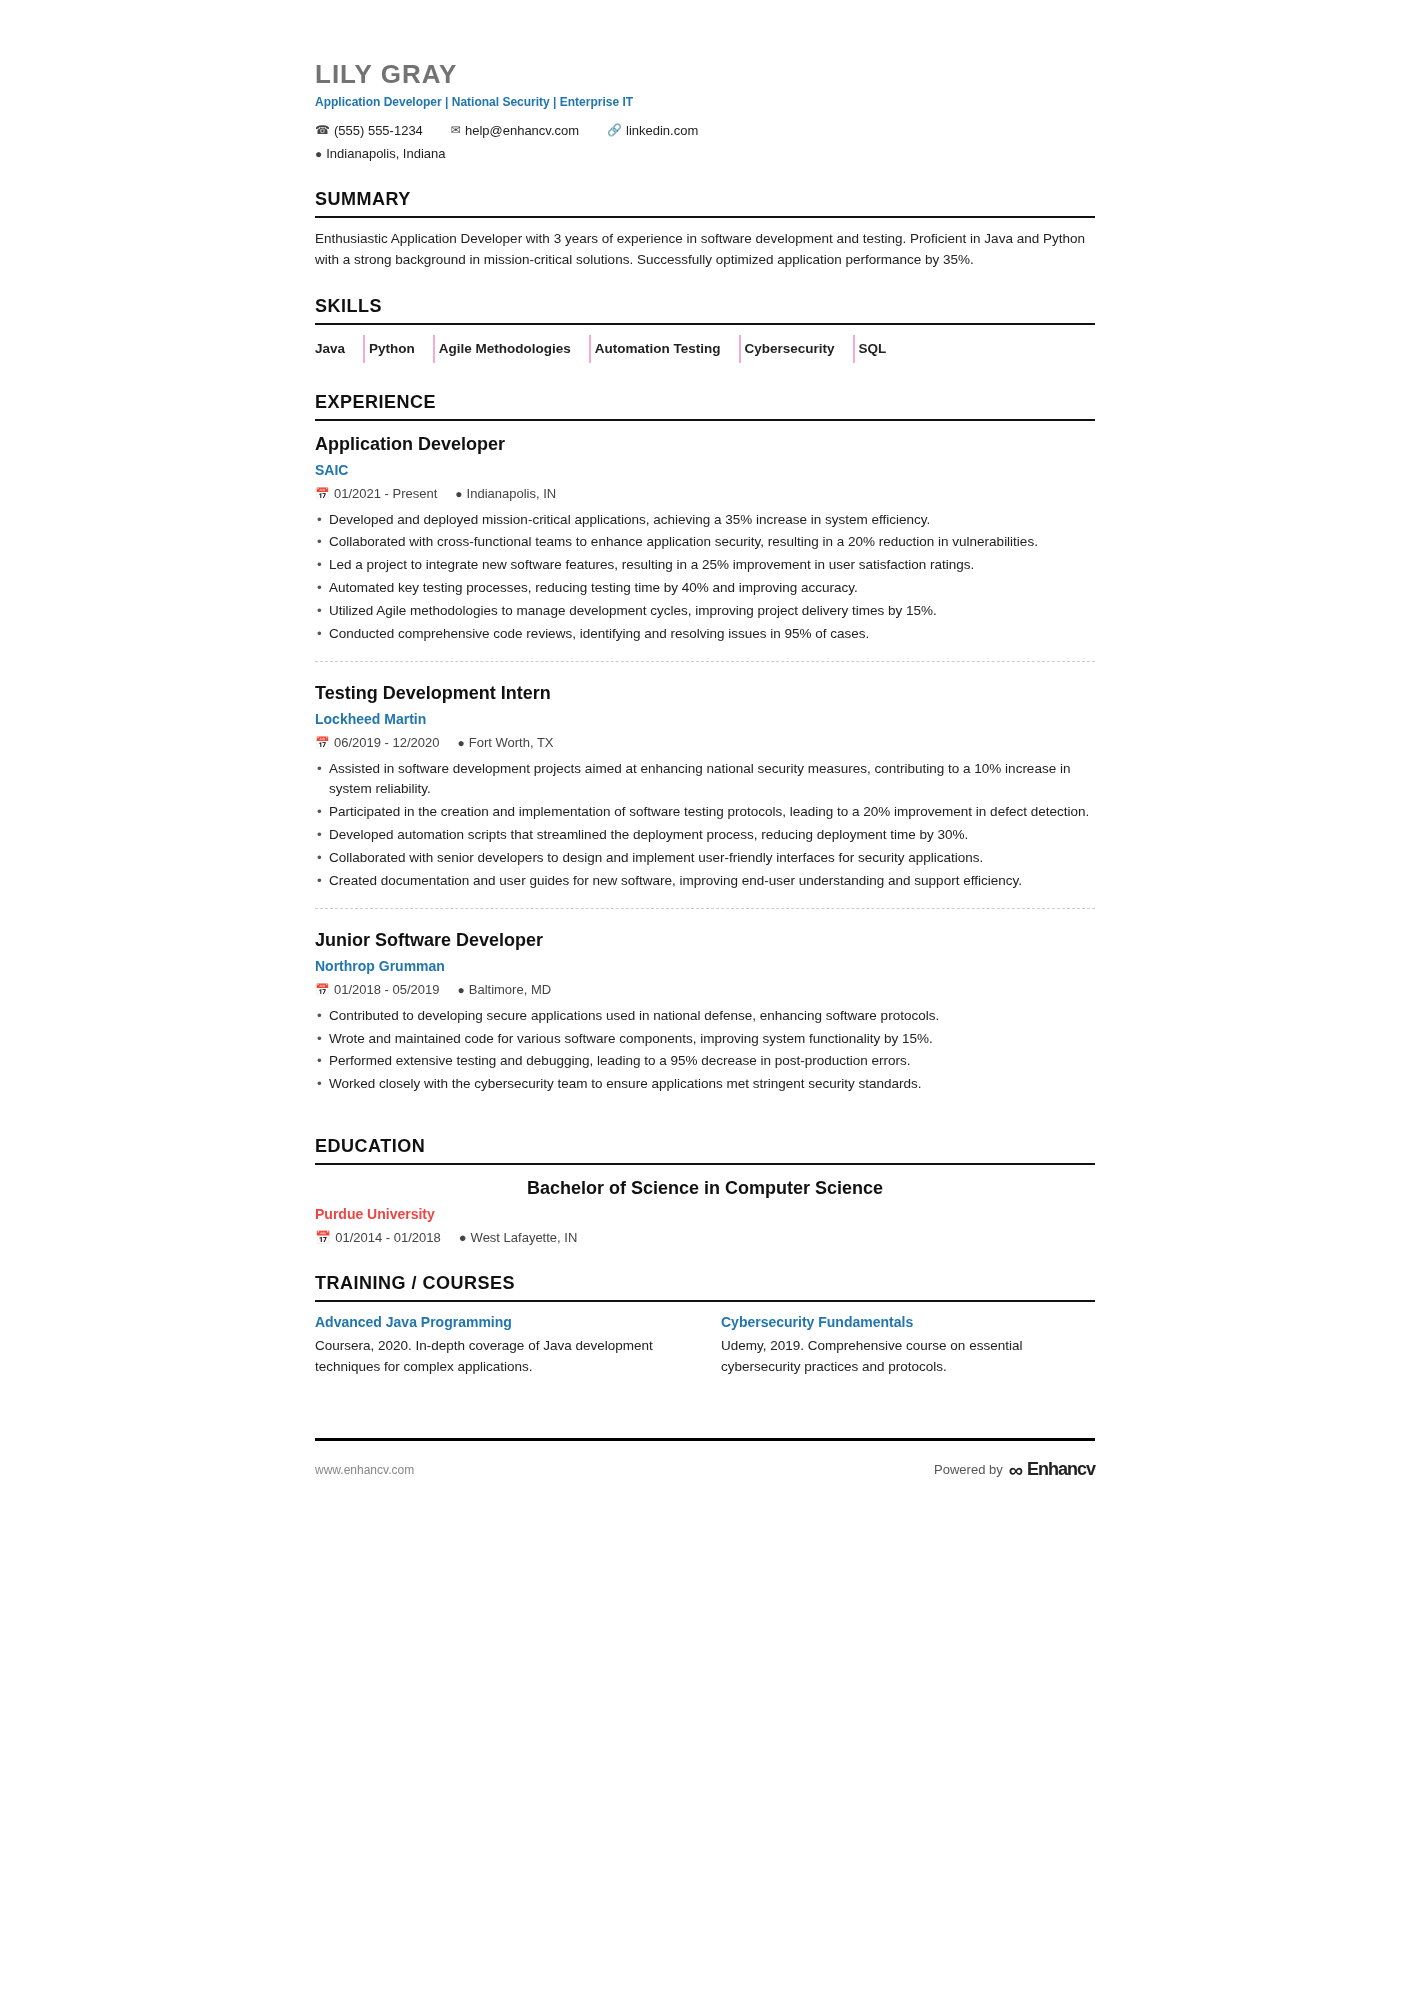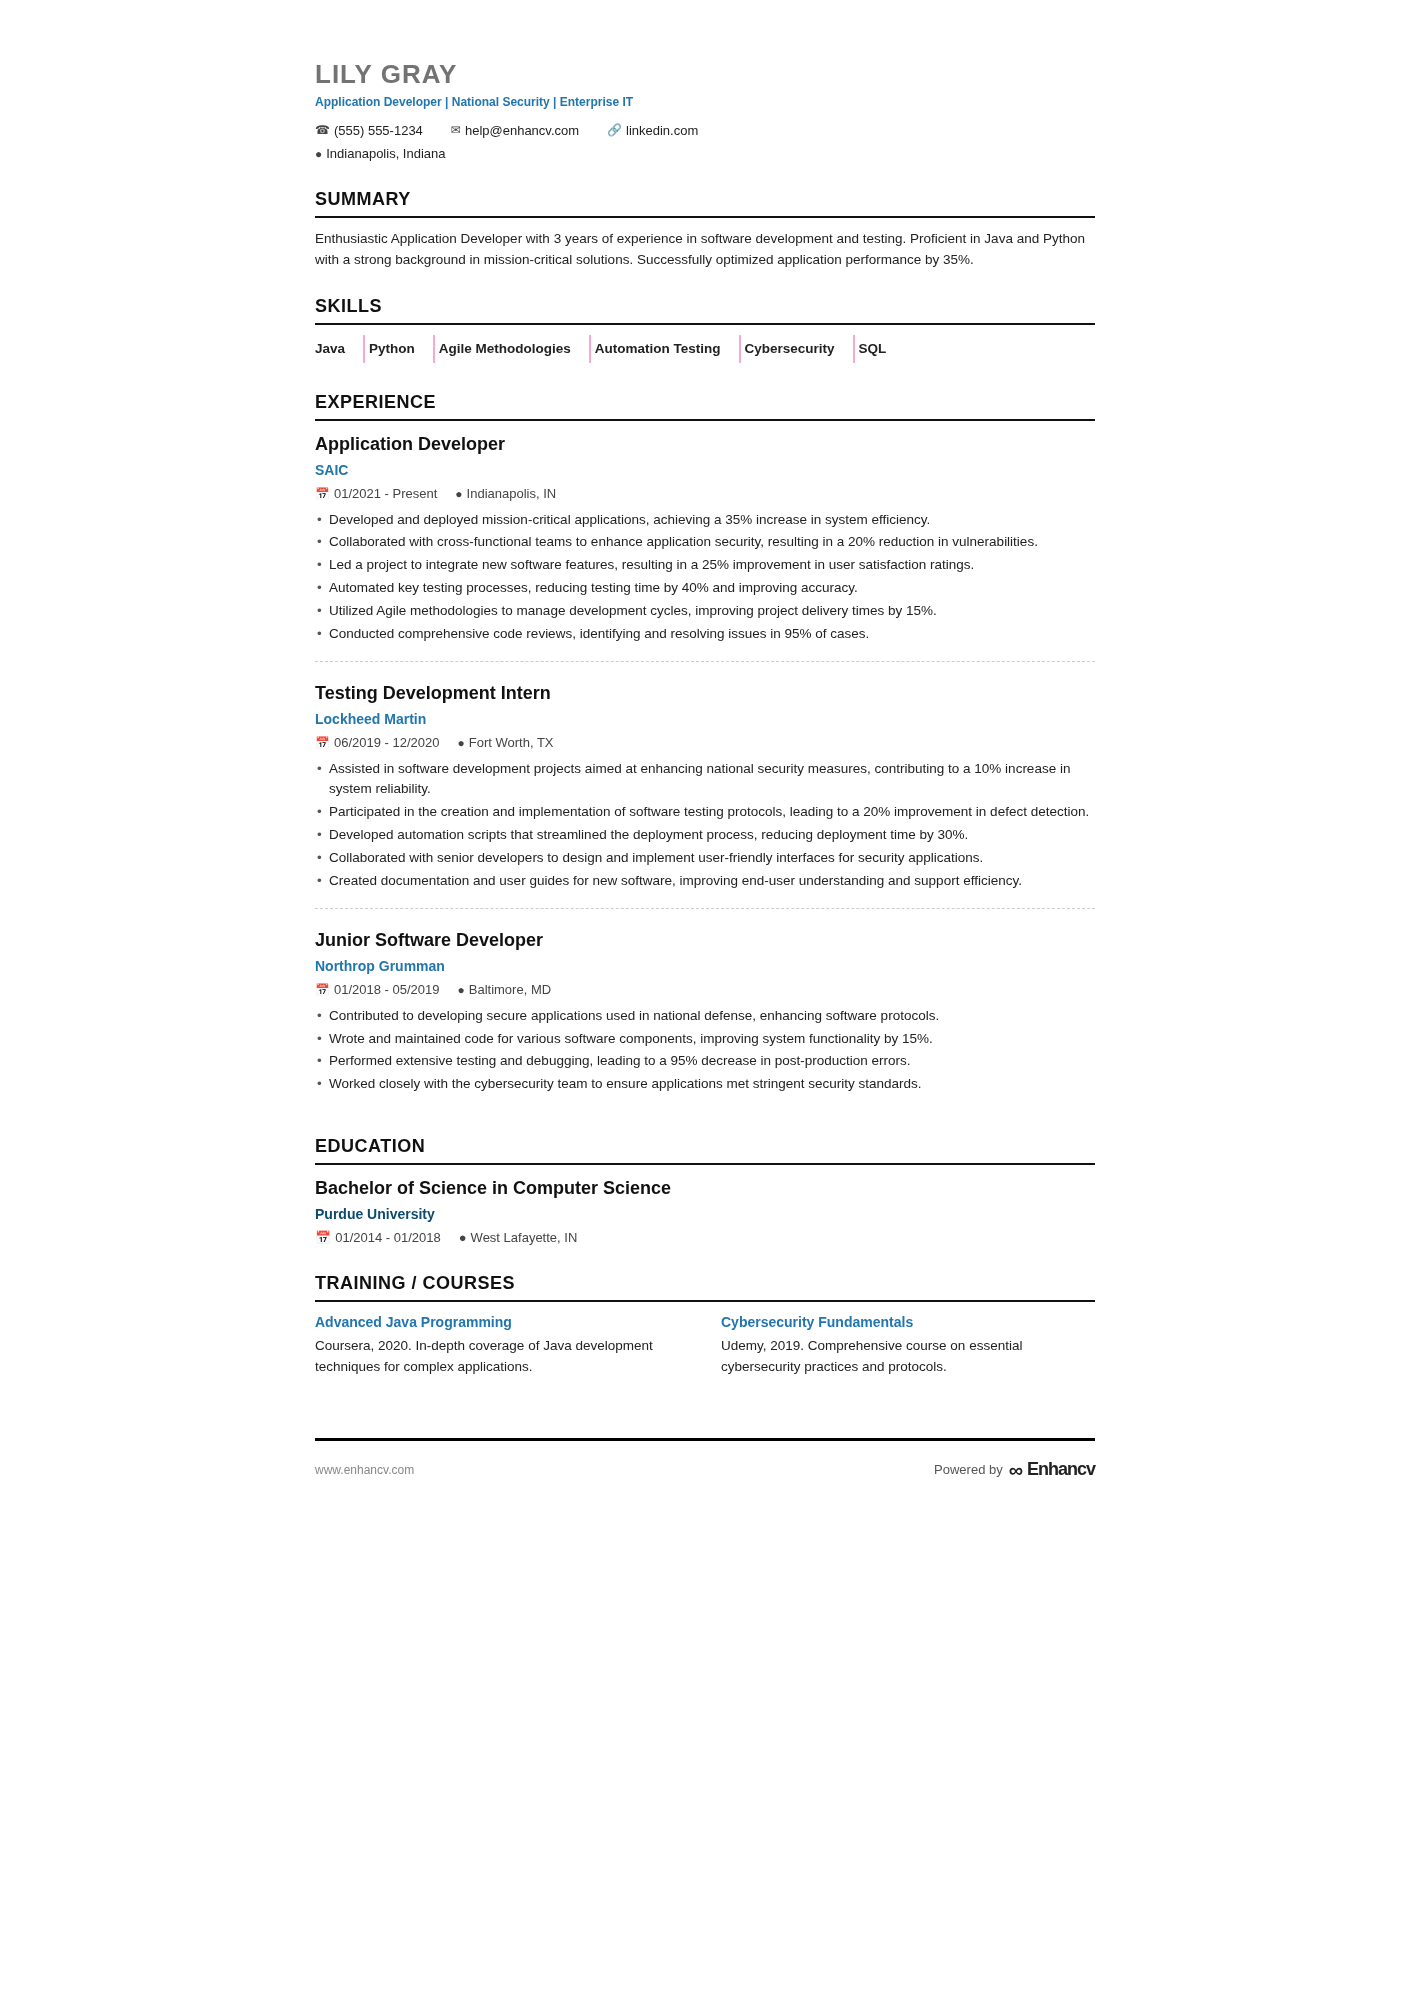--- a/index.html
+++ b/index.html
@@ -132,25 +132,26 @@
       content: '•';
       position: absolute;
       left: 2px;
       color: #555;
     }
     .edu-title {
       font-size: 18px;
       font-weight: 700;
       color: #111;
       margin-bottom: 2px;
+      text-align: center;
     }
     .edu-institution {
       font-size: 14px;
       font-weight: 700;
-      color: #0c4a6e;
+      color: #ef4444;
       margin-bottom: 3px;
     }
     .edu-meta {
       display: flex;
       gap: 18px;
       font-size: 13px;
       color: #444;
     }
     .training-grid {
       display: grid;

